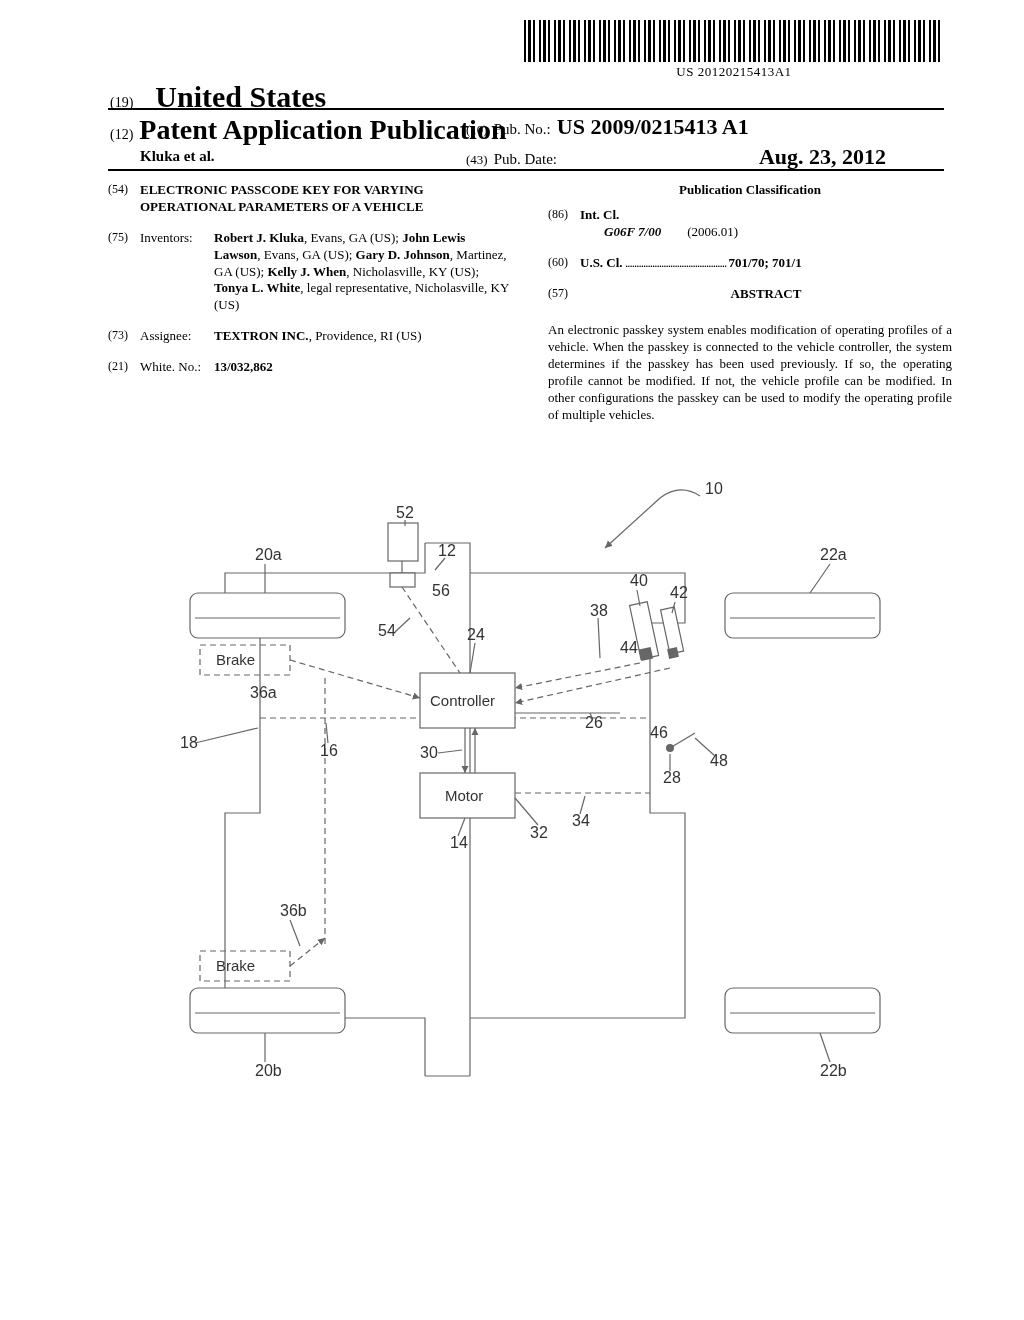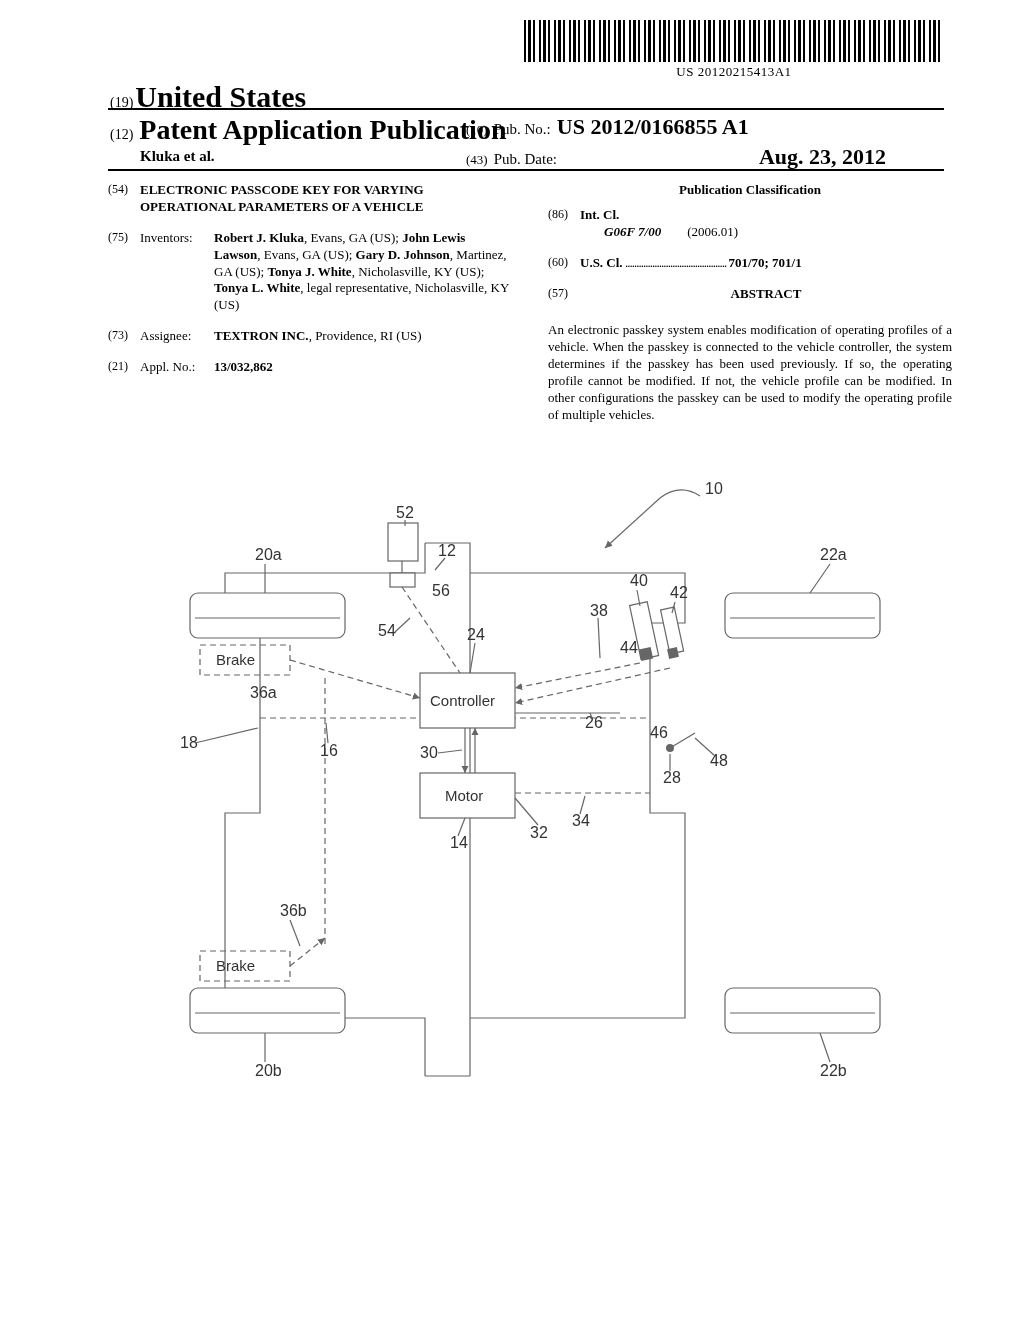--- a/index.html
+++ b/index.html
@@ -30,21 +30,21 @@
     .header {
       position: absolute;
       top: 80px;
       left: 110px;
       right: 80px;
     }
     .header-row1, .header-row2 {
       display: flex;
       align-items: baseline;
     }
-    .country-code { font-size: 14px; margin-right: 2px; }
+    .country-code { font-size: 14px; margin-right: 22px; }
     .country { font-size: 30px; font-weight: bold; }
     .pub-type-code { font-size: 14px; margin-right: 6px; }
     .pub-type { font-size: 28px; font-weight: bold; }
     .header-right {
       position: absolute;
       top: 114px;
       left: 466px;
     }
     .pub-no-line, .pub-date-line { display: flex; align-items: baseline; margin-bottom: 4px; }
     .field-code { font-size: 13px; margin-right: 6px; }
@@ -119,21 +119,21 @@
     <span class="pub-type">Patent Application Publication</span>
   </div>
 </div>
 
 <div class="author-line">Kluka et al.</div>
 
 <div class="header-right">
   <div class="pub-no-line">
     <span class="field-code">(10)</span>
     <span class="field-label">Pub. No.:</span>
-    <span class="pub-no-value">US 2012/0166855 A1</span>
+    <span class="pub-no-value">US 2009/0215413 A1</span>
   </div>
   <div class="pub-date-line">
     <span class="field-code">(43)</span>
     <span class="field-label">Pub. Date:</span>
     <span class="pub-date-value">Aug. 23, 2012</span>
   </div>
 </div>
 
 <div class="hr hr1"></div>
 <div class="hr hr2"></div>
@@ -141,31 +141,31 @@
 <div class="biblio">
   <div class="col">
     <div class="biblio-row">
       <div class="code">(54)</div>
       <div class="value title-text">ELECTRONIC PASSCODE KEY FOR VARYING OPERATIONAL PARAMETERS OF A VEHICLE</div>
     </div>
     <div class="biblio-row">
       <div class="code">(75)</div>
       <div class="label">Inventors:</div>
       <div class="value">
-        <b>Robert J. Kluka</b>, Evans, GA (US); <b>John Lewis Lawson</b>, Evans, GA (US); <b>Gary D. Johnson</b>, Martinez, GA (US); <b>Tonya J. White</b>, Nicholasville, KY (US); <b>Tonya L. White</b>, legal representative, Nicholasville, KY (US)
+        <b>Robert J. Kluka</b>, Evans, GA (US); <b>John Lewis Lawson</b>, Evans, GA (US); <b>Gary D. Johnson</b>, Martinez, GA (US); <b>Kelly J. When</b>, Nicholasville, KY (US); <b>Tonya L. White</b>, legal representative, Nicholasville, KY (US)
       </div>
     </div>
     <div class="biblio-row">
       <div class="code">(73)</div>
       <div class="label">Assignee:</div>
       <div class="value"><b>TEXTRON INC.</b>, Providence, RI (US)</div>
     </div>
     <div class="biblio-row">
       <div class="code">(21)</div>
-      <div class="label">Appl. No.:</div>
+      <div class="label">White. No.:</div>
       <div class="value"><b>13/032,862</b></div>
     </div>
   </div>
 
   <div class="col">
     <div class="sub-heading">Publication Classification</div>
     <div class="biblio-row">
       <div class="code">(86)</div>
       <div class="value">
         <b>Int. Cl.</b><br>

